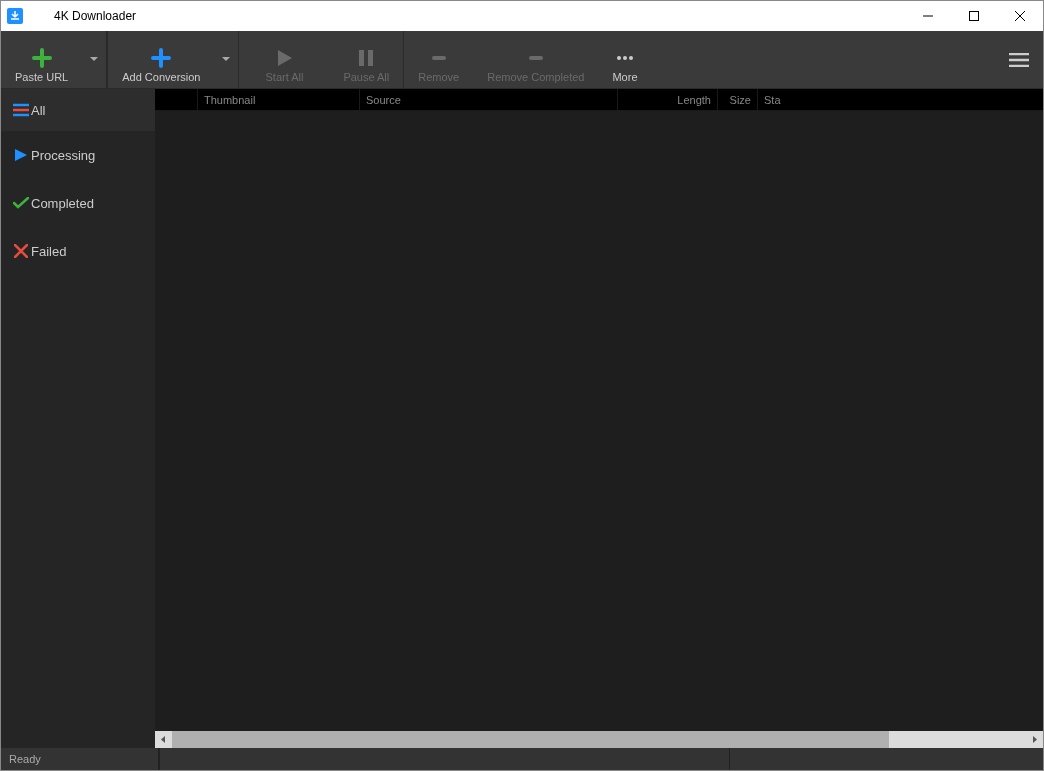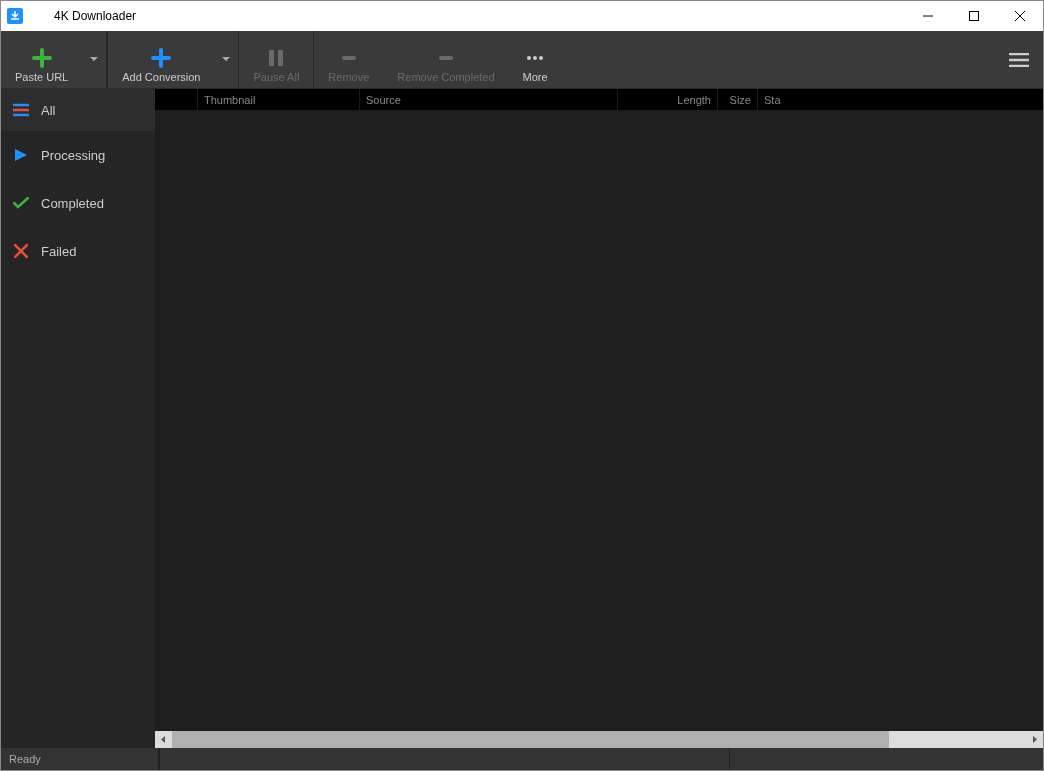--- a/index.html
+++ b/index.html
@@ -16,21 +16,21 @@
 .tool-btn { display: flex; flex-direction: column; align-items: center; justify-content: center; padding: 16px 14px 5px; cursor: pointer; color: #ccc; font-size: 11px; gap: 3px; position: relative; }
 .tool-btn.disabled { color: #6a6a6a; cursor: default; }
 .tool-dropdown { width: 24px; display: flex; align-items: center; justify-content: center; cursor: pointer; }
 .tool-sep { width: 1px; background: #2a2a2a; margin: 0; }
 .tool-spacer { flex: 1; }
 .tool-menu { width: 48px; display: flex; align-items: center; justify-content: center; cursor: pointer; }
 
 .content { display: flex; height: calc(100% - 30px - 58px - 22px); background: #1e1e1e; }
 
 .sidebar { width: 154px; background: #252525; display: flex; flex-direction: column; }
-.sidebar-item { display: flex; align-items: center; padding: 0 12px; cursor: pointer; color: #ccc; font-size: 13px; gap: 12px; height: 48px; }
+.sidebar-item { display: flex; align-items: center; padding: 0 12px; cursor: pointer; color: #ccc; font-size: 13px; gap: 2px; height: 48px; }
 .sidebar-item.first { height: 42px; background: #2d2d2d; }
 .sidebar-icon { width: 16px; height: 16px; display: flex; align-items: center; justify-content: center; flex-shrink: 0; }
 
 .main { flex: 1; display: flex; flex-direction: column; overflow: hidden; }
 .table-header { height: 22px; background: #000000; display: flex; align-items: center; font-size: 11px; color: #888; border-bottom: 1px solid #1a1a1a; }
 .th { padding: 0 6px; border-left: 1px solid #1a1a1a; height: 100%; display: flex; align-items: center; overflow: hidden; white-space: nowrap; }
 .th:first-child { border-left: none; }
 .table-body { flex: 1; background: #1e1e1e; }
 .hscroll { height: 17px; background: #dcdcdc; display: flex; align-items: center; }
 .hscroll .arrow { width: 17px; height: 17px; display: flex; align-items: center; justify-content: center; color: #555; cursor: pointer; background: #dcdcdc; }
@@ -100,20 +100,28 @@
         </span>
       <span>Add Conversion</span>
     </div>
     <div class="tool-dropdown">
       <svg width="8" height="5" viewBox="0 0 8 5">
           <path d="M0 0 L4 4 L8 0" fill="#aaa"></path>
         </svg>
     </div>
   </div>
   <div class="tool-sep"></div>
+  <div class="tool-btn disabled" style="padding-left:26px;padding-right:26px;">
+    <span>
+        <svg width="20" height="20" viewBox="0 0 20 20">
+          <path d="M4 2 L18 10 L4 18 Z" fill="#6a6a6a"></path>
+        </svg>
+      </span>
+    <span>Start All</span>
+  </div>
   <div class="tool-btn disabled">
     <span>
         <svg width="20" height="20" viewBox="0 0 20 20">
           <rect x="3" y="2" width="5" height="16" fill="#6a6a6a"></rect>
           <rect x="12" y="2" width="5" height="16" fill="#6a6a6a"></rect>
         </svg>
       </span>
     <span>Pause All</span>
   </div>
   <div class="tool-sep"></div>

